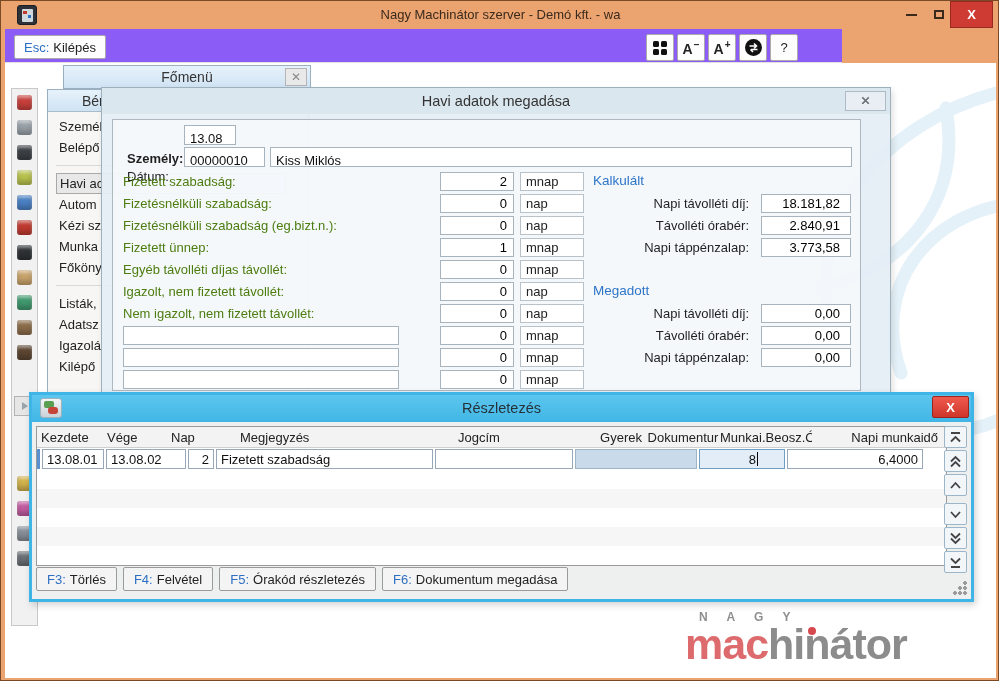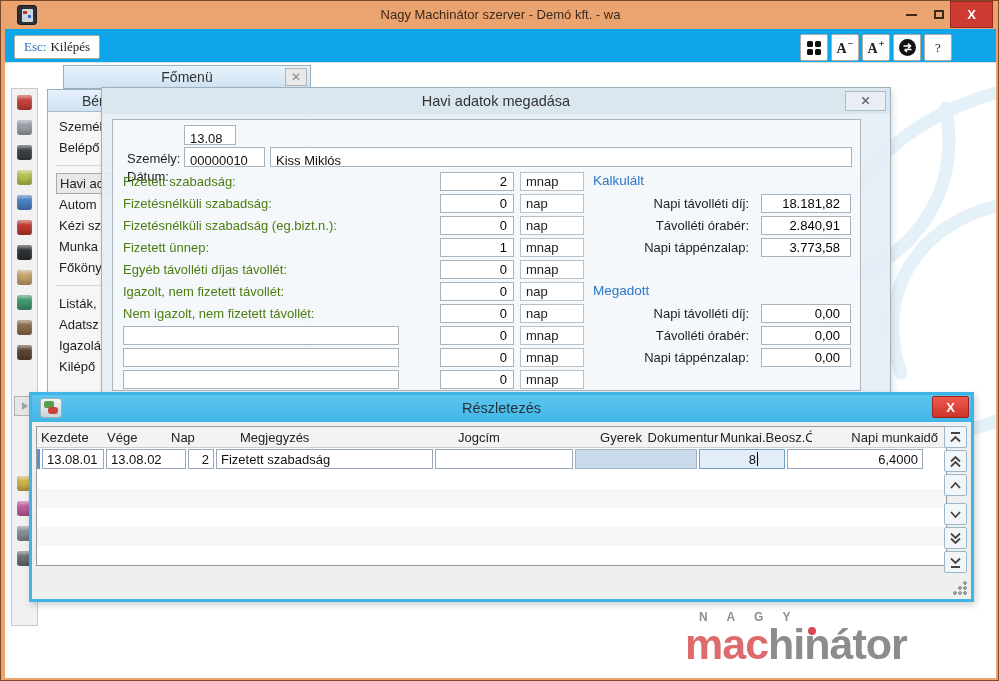--- a/index.html
+++ b/index.html
@@ -14,21 +14,21 @@
   .app-icon .d2{position:absolute;left:10px;top:9px;width:3px;height:3px;background:#2d6fc2;}
   .main-title{position:absolute;left:0;right:0;top:0;height:28px;line-height:28px;text-align:center;font-size:13px;color:#3a2a1d;}
   .win-btn{position:absolute;top:2px;height:23px;display:flex;align-items:center;justify-content:center;cursor:default;}
   .wmin{left:897px;width:26px;}
   .wmin i{display:block;width:11px;height:2px;background:#3a2a1d;}
   .wmax{left:926px;width:24px;}
   .wmax i{display:block;width:10px;height:9px;border:2px solid #3a2a1d;}
   .wclose{left:949px;top:0px;width:43px;height:27px;background:#ce3b33;border:1px solid #9c2921;color:#fff;font-size:13px;font-weight:bold;}
 
   
-  .topbar{position:absolute;left:4px;top:28px;width:991px;height:34px;background:#0ea5e9;border-bottom:1px solid #e3e1de;font-family:Liberation Serif, serif;}
+  .topbar{position:absolute;left:4px;top:28px;width:837px;height:34px;background:#8b5cf6;border-bottom:1px solid #e3e1de;}
   .btn3d{background:#fdfdfd;border:1px solid #ababab;border-radius:2px;display:inline-flex;align-items:center;justify-content:center;font-size:13px;color:#222;}
   .esc-btn{position:absolute;left:9px;top:6px;height:24px;padding:0 9px;}
   .bkey{color:#2d6fc2;margin-right:4px;}
   .tb-right{position:absolute;right:44px;top:5px;display:flex;gap:3px;}
   .tb-right .btn3d{width:28px;height:27px;}
   .grid-ic{display:grid;grid-template-columns:6px 6px;grid-template-rows:6px 6px;gap:2px;}
   .grid-ic b{background:#111;border-radius:1.5px;}
   .fontA{font-size:14px;font-weight:bold;color:#222;}
   .fontA sup{font-size:10px;margin-left:1px;}
   .swap-ic{width:17px;height:17px;border-radius:50%;background:#111;position:relative;}
@@ -56,21 +56,21 @@
   .msep{height:1px;background:#d8d8d8;margin:7px 2px 7px 0;width:228px;}
 
   
   .dialog{position:absolute;left:96px;top:24px;width:790px;height:330px;border:1px solid #9fb0bd;background:rgba(229,238,245,0.92);box-shadow:2px 3px 6px rgba(0,0,0,.12);}
   .dlg-title{height:26px;line-height:26px;text-align:center;font-size:14.5px;color:#333;background:#dbe7ef;}
   .dlg-close{position:absolute;right:4px;top:3px;width:41px;height:20px;background:#e8eef3;border:1px solid #aebbc5;color:#6b737a;font-weight:bold;font-size:12px;display:flex;align-items:center;justify-content:center;text-shadow:0 1px 0 #fff;}
   .panel{position:absolute;left:10px;top:31px;width:749px;height:272px;border:1px solid #b0b8bf;background:rgba(255,255,255,0.55);}
   .flabel{position:absolute;font-size:13px;color:#1f1f1f;}
   .fbox{position:absolute;height:20px;border:1px solid #a8b4bd;background:#fff;font-size:13px;color:#111;line-height:18px;padding:4px 5px;}
   .dl-date{left:14px;top:9px;margin-top:40px;}  .db-date{left:71px;top:5px;width:52px;}
-  .dl-person{left:14px;top:31px;} .db-pcode{left:71px;top:27px;width:81px;} .db-pname{left:157px;top:27px;width:582px;}
+  .dl-person{left:14px;top:31px;font-weight:bold;} .db-pcode{left:71px;top:27px;width:81px;} .db-pname{left:157px;top:27px;width:582px;}
   .drows{position:absolute;left:0;top:51px;width:480px;}
   .drow{position:relative;height:22px;}
   .drow .lbl{position:absolute;left:10px;top:3px;font-size:13px;color:#4d7c0f;white-space:nowrap;}
   .drow .txtin{position:absolute;left:10px;top:1px;width:276px;height:19px;border:1px solid #a8b4bd;background:#fff;}
   .drow .numbox{position:absolute;left:327px;top:1px;width:74px;height:19px;border:1px solid #a8b4bd;background:#fff;font-size:13px;text-align:right;padding-right:6px;line-height:17px;}
   .drow .unitbox{position:absolute;left:407px;top:1px;width:64px;height:19px;border:1px solid #b8c2ca;background:#fff;font-size:13px;padding-left:5px;line-height:17px;color:#222;}
   .rcol{position:absolute;left:477px;top:51px;width:264px;font-size:13px;}
   .bhead{height:22px;line-height:20px;color:#2e75c8;font-size:13.5px;padding-left:3px;}
   .rrow{position:relative;height:22px;}
   .rlabel{position:absolute;left:0;right:105px;top:3px;text-align:right;color:#1f1f1f;white-space:nowrap;}
@@ -472,20 +472,42 @@
               <path d="M3 2.5 L7.5 7 L12 2.5 M3 7.5 L7.5 12 L12 7.5" stroke="#444" stroke-width="1.8" fill="none"></path>
             </svg>
           </div>
         <div class="vbtn">
             <svg width="15" height="15" viewBox="0 0 15 15">
               <path d="M3 3.5 L7.5 8 L12 3.5 M3 12 H12" stroke="#444" stroke-width="1.8" fill="none"></path>
             </svg>
           </div>
       </div>
 
+      <div class="fbar">
+
+          <div class="fbtn">
+            <span class="bkey">F3:</span>
+            <span>Törlés</span>
+          </div>
+
+          <div class="fbtn">
+            <span class="bkey">F4:</span>
+            <span>Felvétel</span>
+          </div>
+
+          <div class="fbtn">
+            <span class="bkey">F5:</span>
+            <span>Órakód részletezés</span>
+          </div>
+
+          <div class="fbtn">
+            <span class="bkey">F6:</span>
+            <span>Dokumentum megadása</span>
+          </div>
+        </div>
 
       <div class="grip"></div>
     </div>
 
     <div class="logo">
       <div class="logo-top">N A G Y</div>
       <div class="logo-big">
         <span class="lg-red">mac</span><span class="lg-gray">hinátor</span>
         <div class="idot"></div>
       </div>

